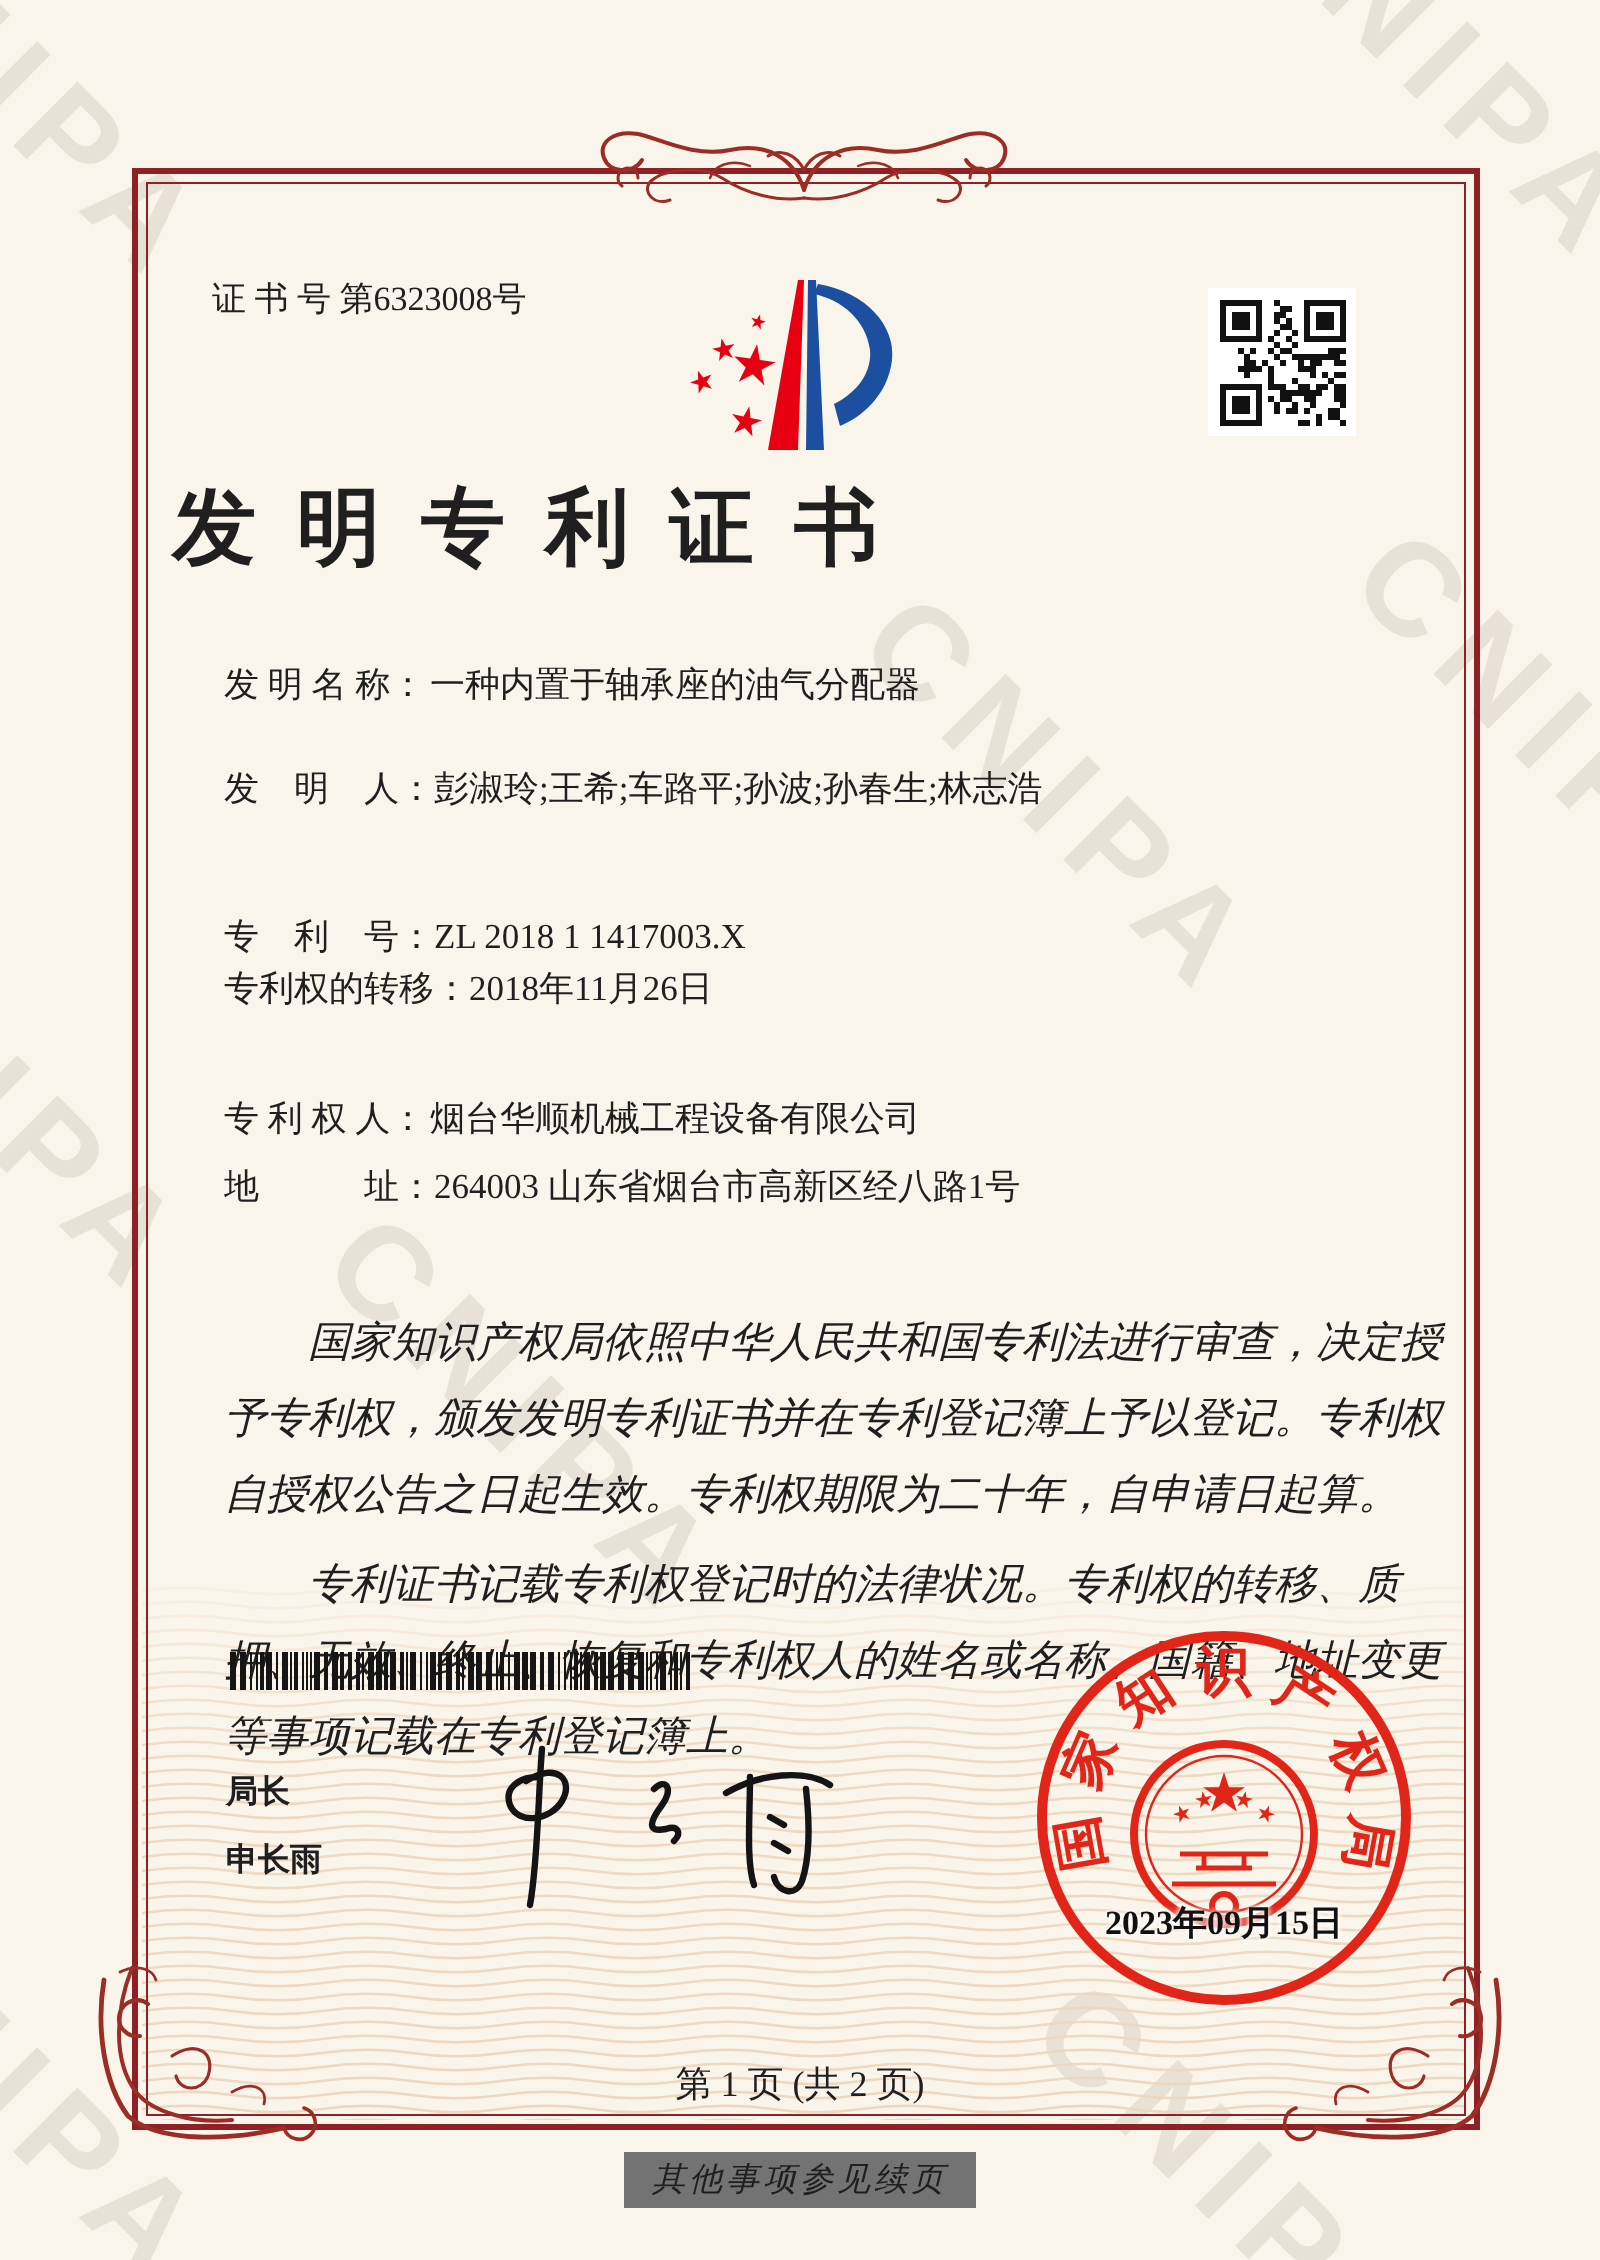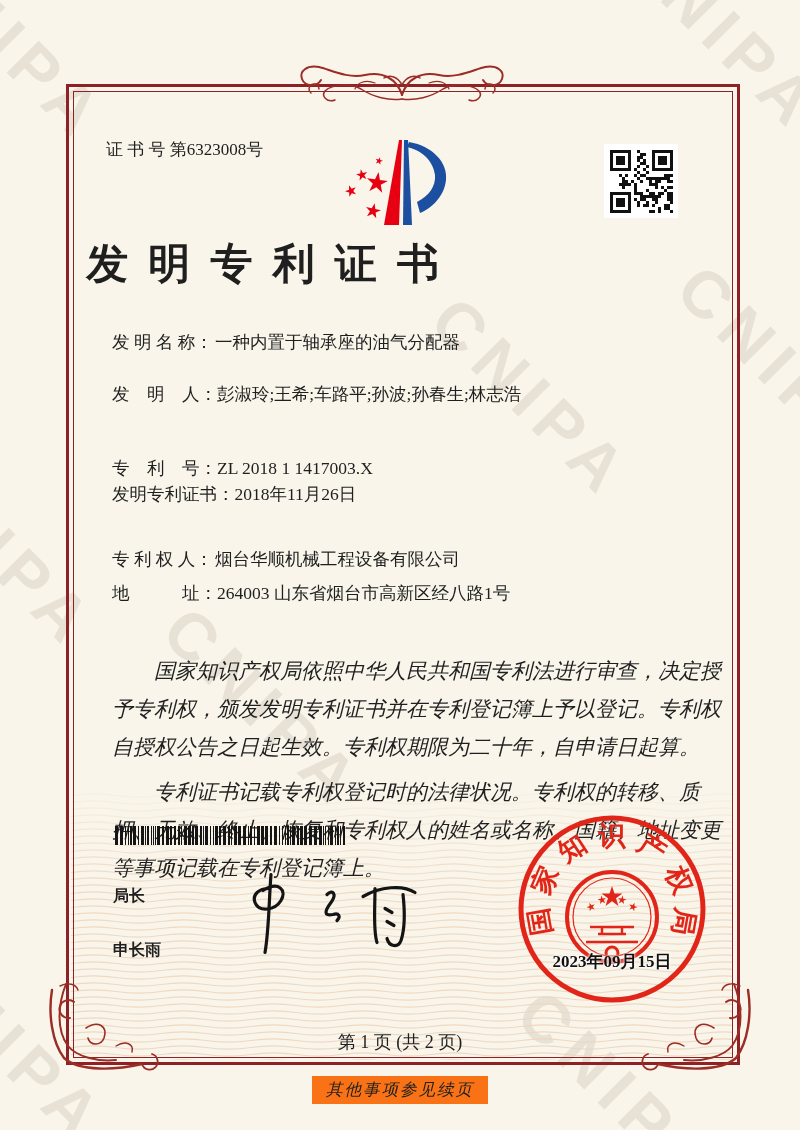--- a/index.html
+++ b/index.html
@@ -27,31 +27,31 @@
          font-size:42px;font-weight:bold;letter-spacing:0.48em;text-indent:0.48em;}
   .frow{position:absolute;left:112px;font-size:17.5px;white-space:nowrap;}
   .flabel{display:inline-block;min-width:103px;}
   .grant2{position:absolute;left:398px;top:0;}
   .paras{position:absolute;left:112px;top:652px;width:612px;font-size:21px;
          line-height:1.82;font-style:italic;}
   .paras p{margin:0 0 6px 0;text-indent:2em;}
   .barcode{position:absolute;left:115px;top:826px;}
   .sig-title{position:absolute;left:113px;top:886px;font-size:16px;font-weight:bold;
              font-family:Liberation Mono, monospace;}
-  .sig-name{position:absolute;left:113px;top:940px;font-size:16px;font-weight:bold;
+  .sig-name{position:absolute;left:113px;top:920px;font-size:16px;font-weight:bold;
             font-family:"Liberation Sans","DejaVu Sans",sans-serif;}
   .sig-hand{position:absolute;left:235px;top:866px;}
   .seal{position:absolute;left:514px;top:811px;z-index:6;}
   .seal-date{position:absolute;left:514px;top:950px;width:196px;text-align:center;
              font-size:17px;font-weight:bold;color:#111;z-index:7;
              text-shadow:0 0 3px #fff,0 0 3px #fff;}
   .page-info{position:absolute;left:66px;top:1030px;width:668px;text-align:center;
              font-size:18px;}
   .cont-note{position:absolute;left:0;top:1076px;width:800px;text-align:center;z-index:6;}
-  .cont-note span{display:inline-block;background:#f97316;padding:3px 14px;
+  .cont-note span{display:inline-block;background:#737373;padding:3px 14px;
                   font-size:16.5px;font-style:italic;letter-spacing:2px;}
 </style>
 </head>
 <body>
 
 <div class="page">
 
   <span class="wm" style="left:-55px;top:-75px;">CNIPA</span>
   <span class="wm" style="left:660px;top:-85px;">CNIPA</span>
   <span class="wm" style="left:470px;top:282px;">CNIPA</span>
@@ -264,21 +264,21 @@
     <div class="frow" style="top:382px;">
       <span class="flabel">发　明　人：</span><span>彭淑玲;王希;车路平;孙波;孙春生;林志浩</span>
     </div>
     <div class="frow" style="top:330px;">
       <span class="flabel">发 明 名 称：</span><span>一种内置于轴承座的油气分配器</span>
     </div>
     <div class="frow" style="top:456px;">
       <span class="flabel">专　利　号：</span><span>ZL 2018 1 1417003.X</span>
     </div>
     <div class="frow" style="top:482px;">
-      <span class="flabel">发明专利证书：</span><span>2018年11月26日</span>
+      <span class="flabel">专利权的转移：</span><span>2018年11月26日</span>
     </div>
     <div class="frow" style="top:531px;margin-top:16px;">
       <span class="flabel">专 利 权 人：</span><span>烟台华顺机械工程设备有限公司</span>
     </div>
     <div class="frow" style="top:581px;">
       <span class="flabel">地　　　址：</span><span>264003 山东省烟台市高新区经八路1号</span>
     </div>
 
     <div class="paras">
       <p>国家知识产权局依照中华人民共和国专利法进行审查，决定授予专利权，颁发发明专利证书并在专利登记簿上予以登记。专利权自授权公告之日起生效。专利权期限为二十年，自申请日起算。</p>

